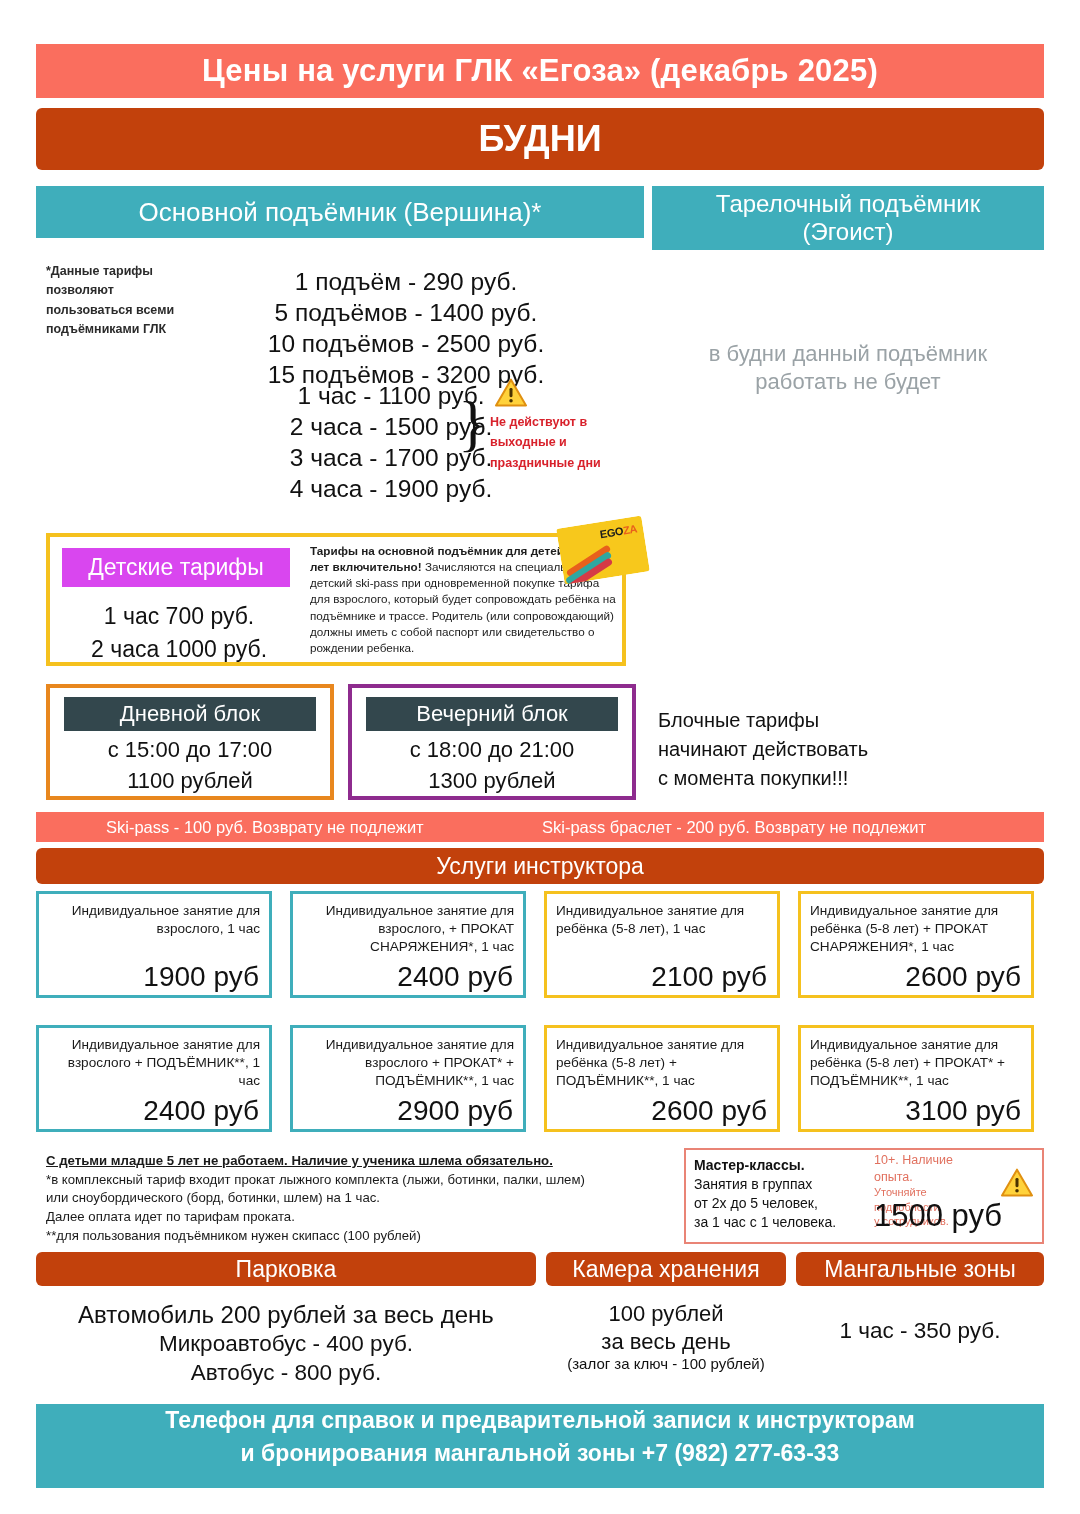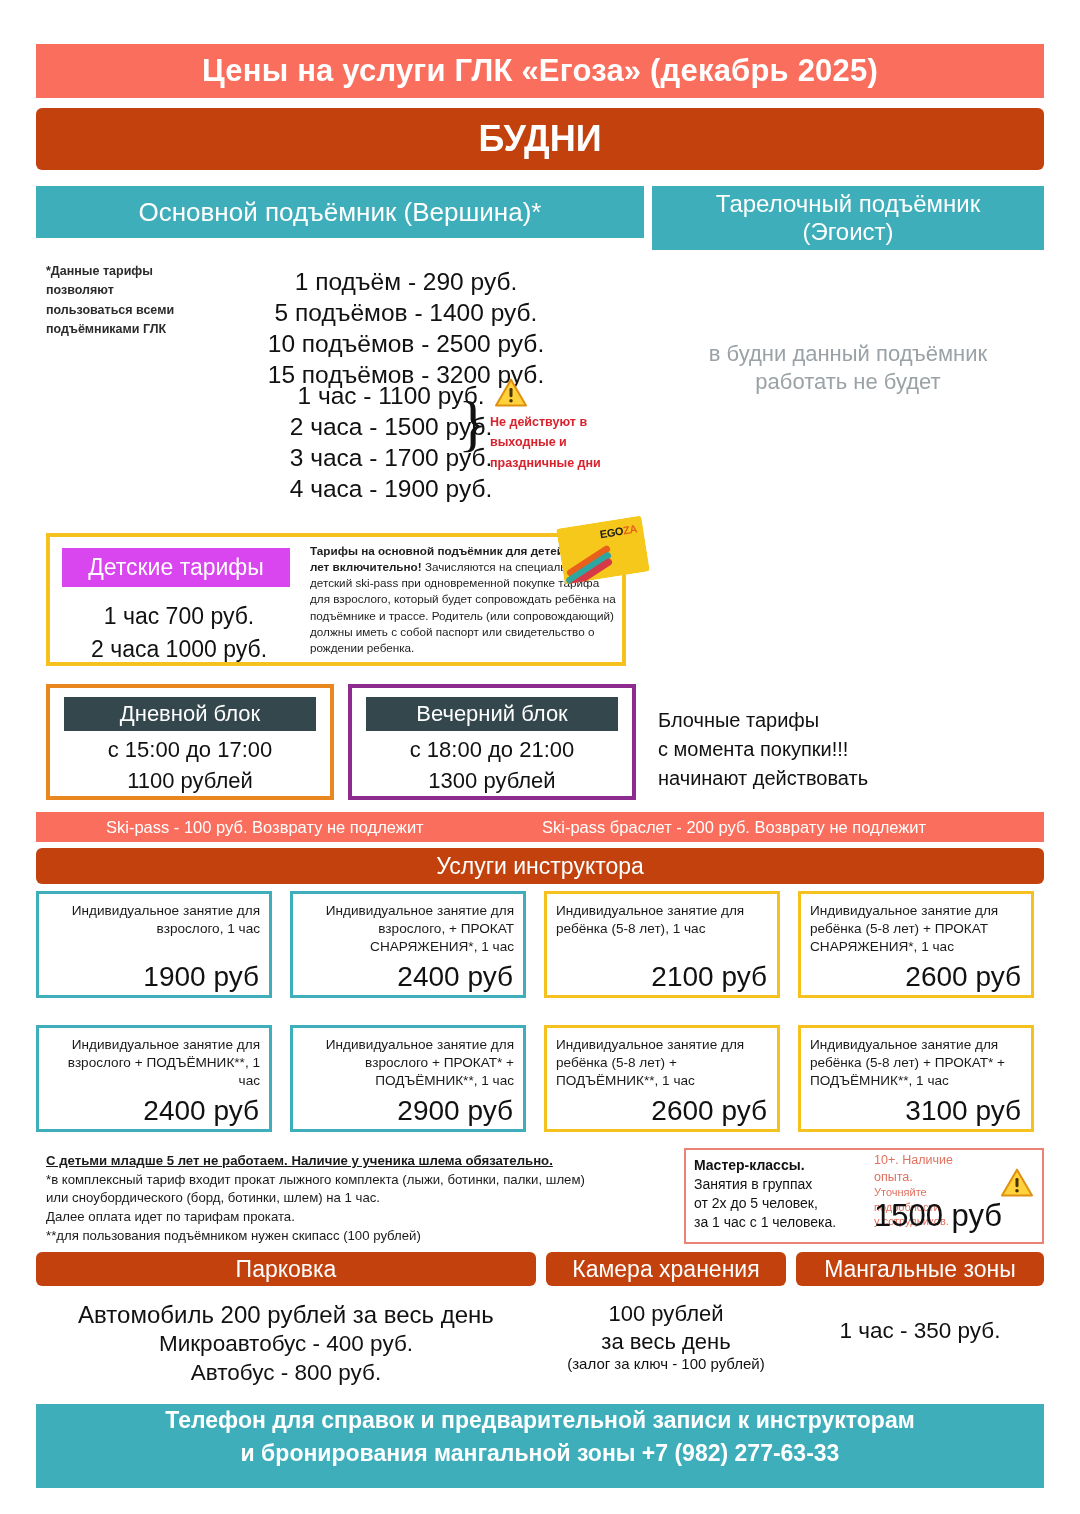--- a/index.html
+++ b/index.html
@@ -458,22 +458,22 @@
 
   <div class="block-box block-eve"></div>
   <div class="block-head block-head-eve">Вечерний блок</div>
   <div class="block-body block-body-eve">
     <div>с 18:00 до 21:00</div>
     <div>1300 рублей</div>
   </div>
 
   <div class="block-note">
     <div>Блочные тарифы</div>
+    <div>начинают действовать</div>
     <div>с момента покупки!!!</div>
-    <div>начинают действовать</div>
   </div>
 
   <div class="skipass-strip bar-coral">
     <span class="s1">Ski-pass - 100 руб. Возврату не подлежит</span>
     <span class="s2">Ski-pass браслет - 200 руб. Возврату не подлежит</span>
   </div>
 
   <div class="instr-head bar-dark">Услуги инструктора</div>
 
   <div class="card teal" style="left:36px;  top:891px;">

